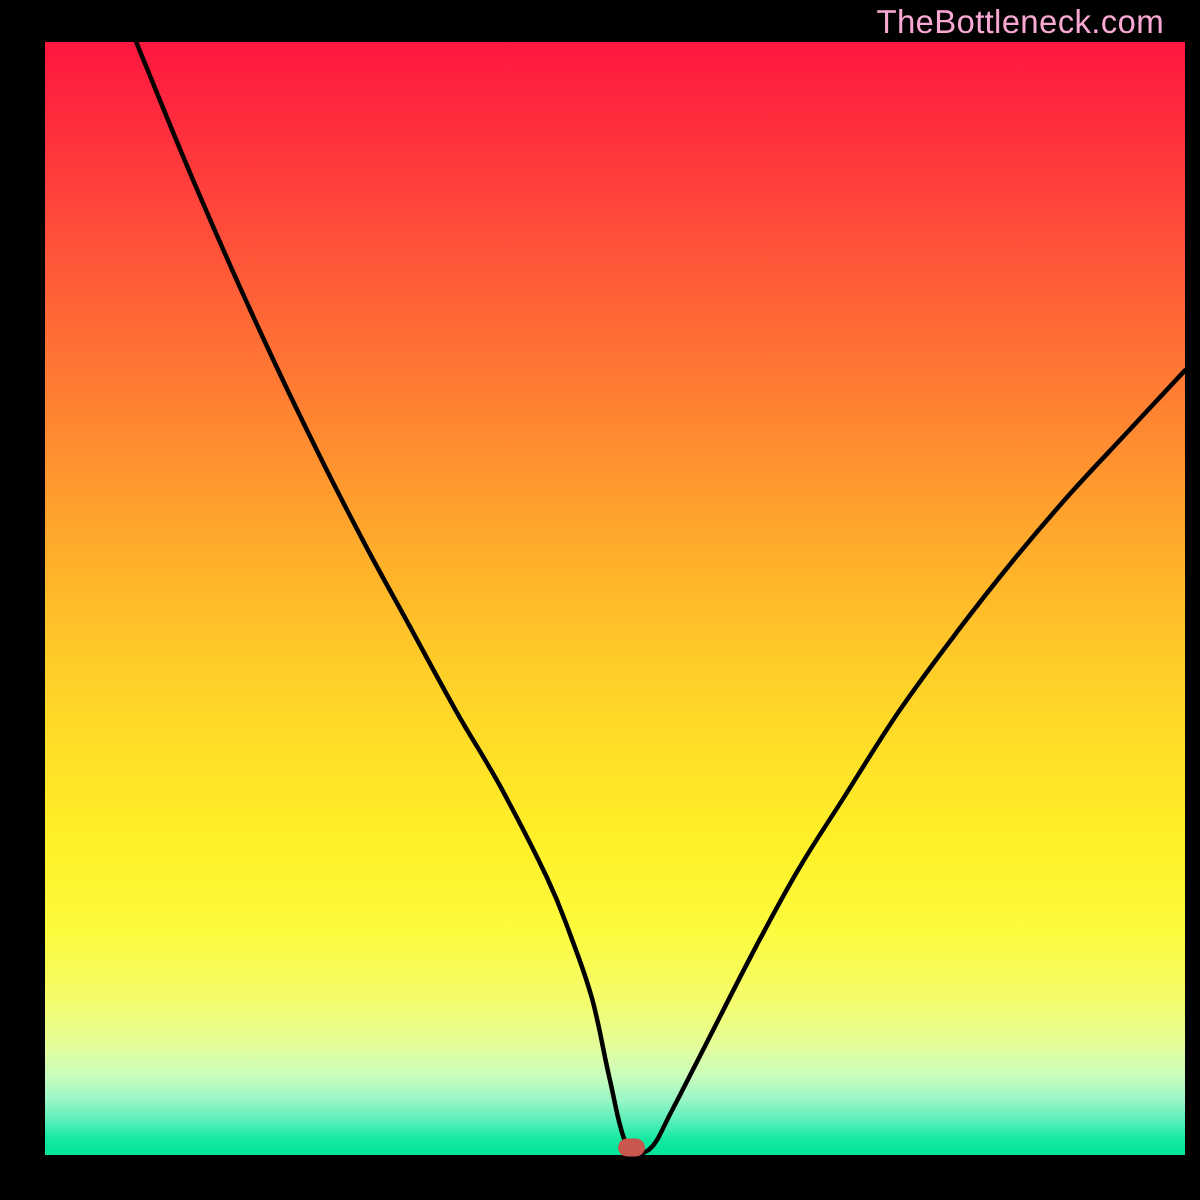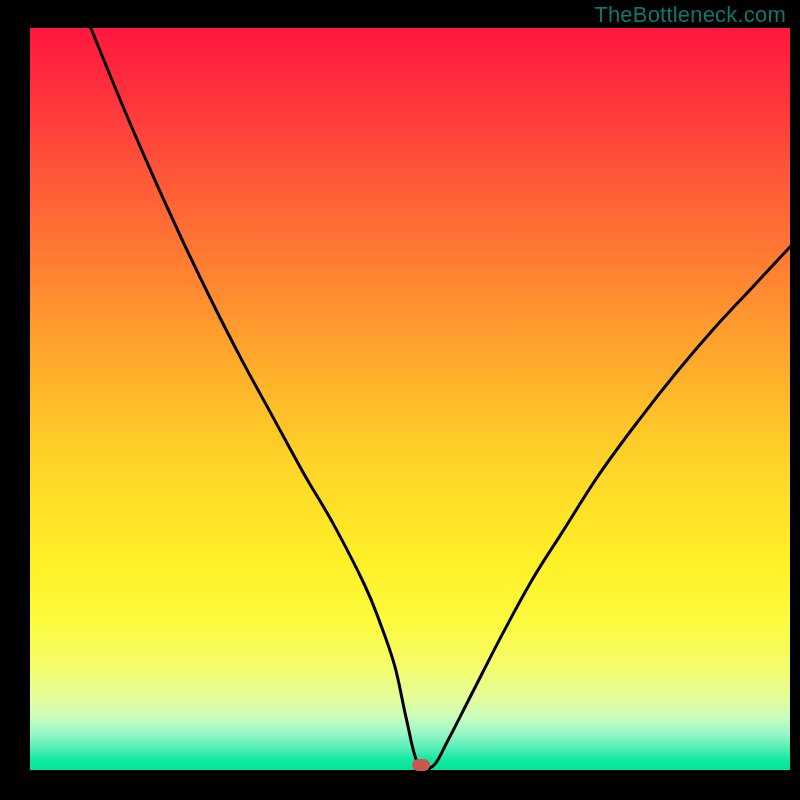--- a/index.html
+++ b/index.html
@@ -13,22 +13,22 @@
   }
   .frame {
     position: relative;
     width: 800px;
     height: 800px;
     background: #000;
   }
   .watermark {
     position: absolute;
     top: 2px;
-    right: 14px;
-    color: #0f766e;
+    right: 24px;
+    color: #f9a8d4;
     font-size: 22px;
     font-weight: 500;
     letter-spacing: 0.2px;
     z-index: 10;
   }
   .plot {
     position: absolute;
     left: 30px;
     top: 28px;
     width: 760px;

